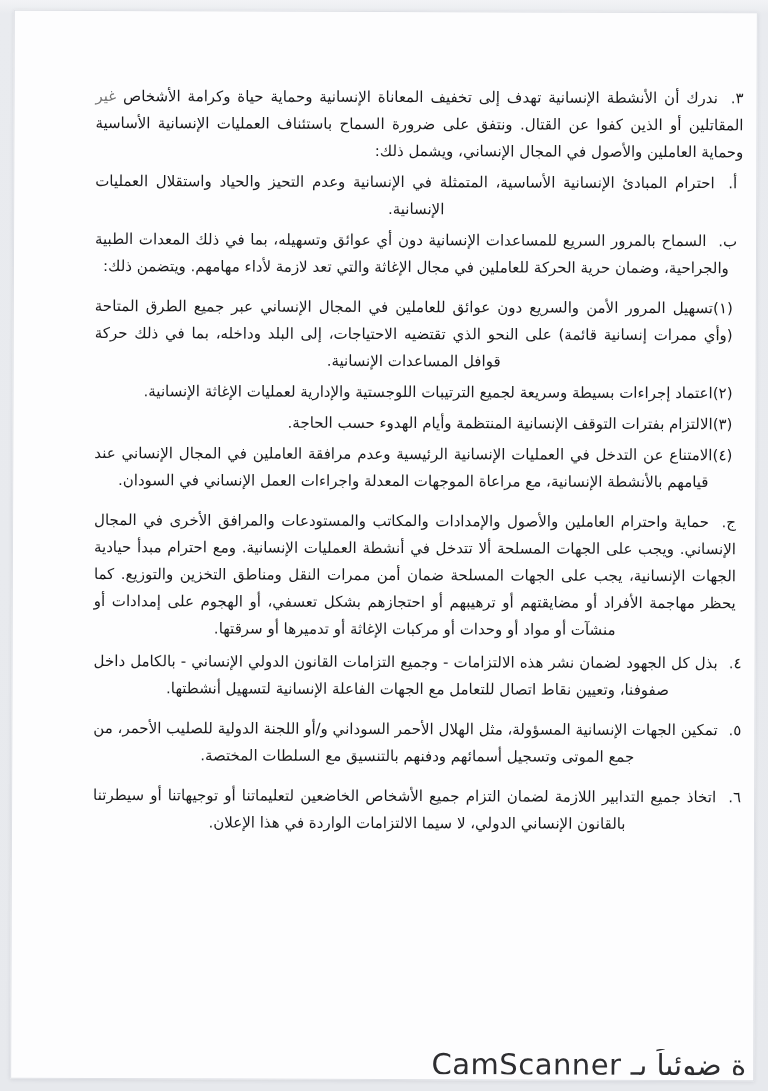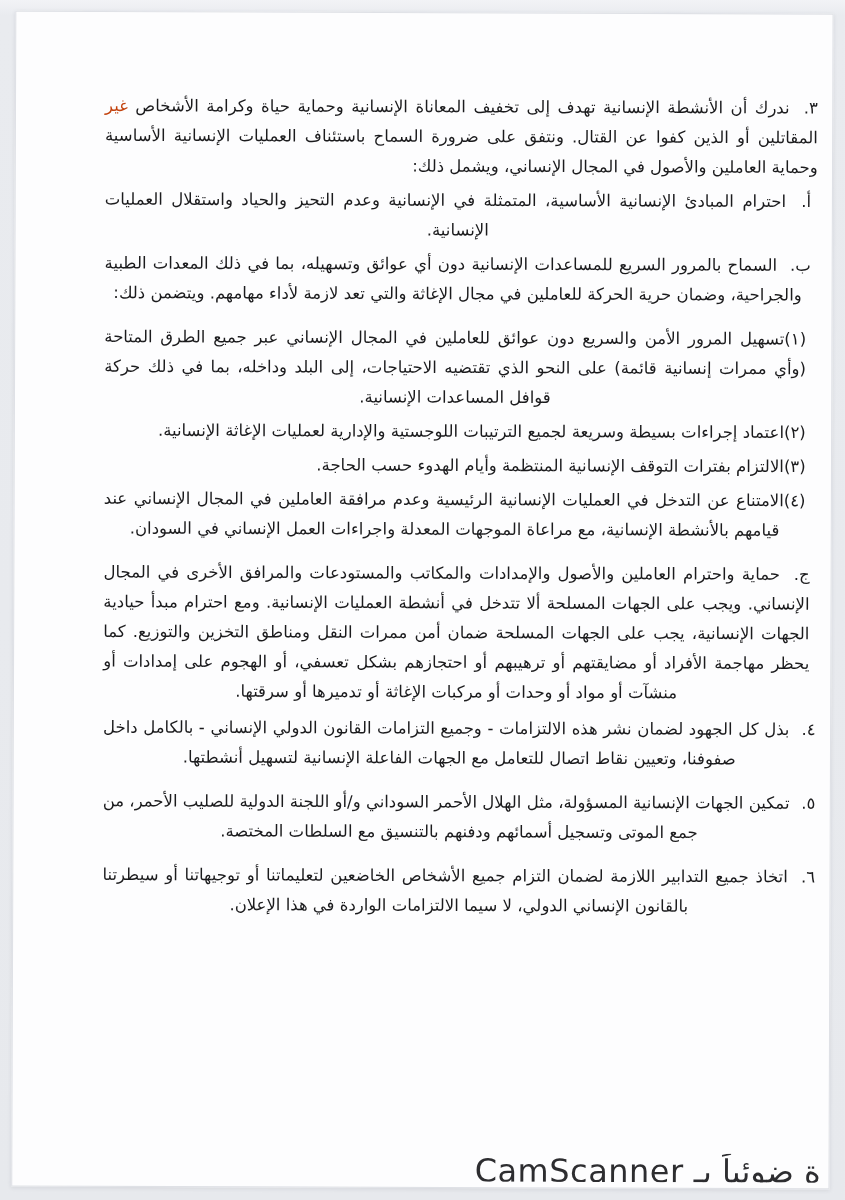--- a/index.html
+++ b/index.html
@@ -37,21 +37,21 @@
   }
   .par { margin: 0 0 4px 0; }
   .last-right  { text-align-last: right; }
   .last-center { text-align-last: center; }
   .gap-md { margin-top: 6px; }
   .gap-lg { margin-top: 13px; }
   .sub    { padding-right: 6px; }
   .points { padding-right: 10px; }
   .marker { font-weight: normal; }
   .marker.spaced { margin-left: 6px; }
-  .faded { color: #c2410c; margin-top: 23px; }
+  .faded { color: #737373; margin-top: 23px; }
   .watermark {
     position: absolute;
     bottom: 5px;
     right: 7px;
     height: 26px;
     overflow: hidden;
     direction: rtl;
     white-space: nowrap;
   }
   .watermark span {

